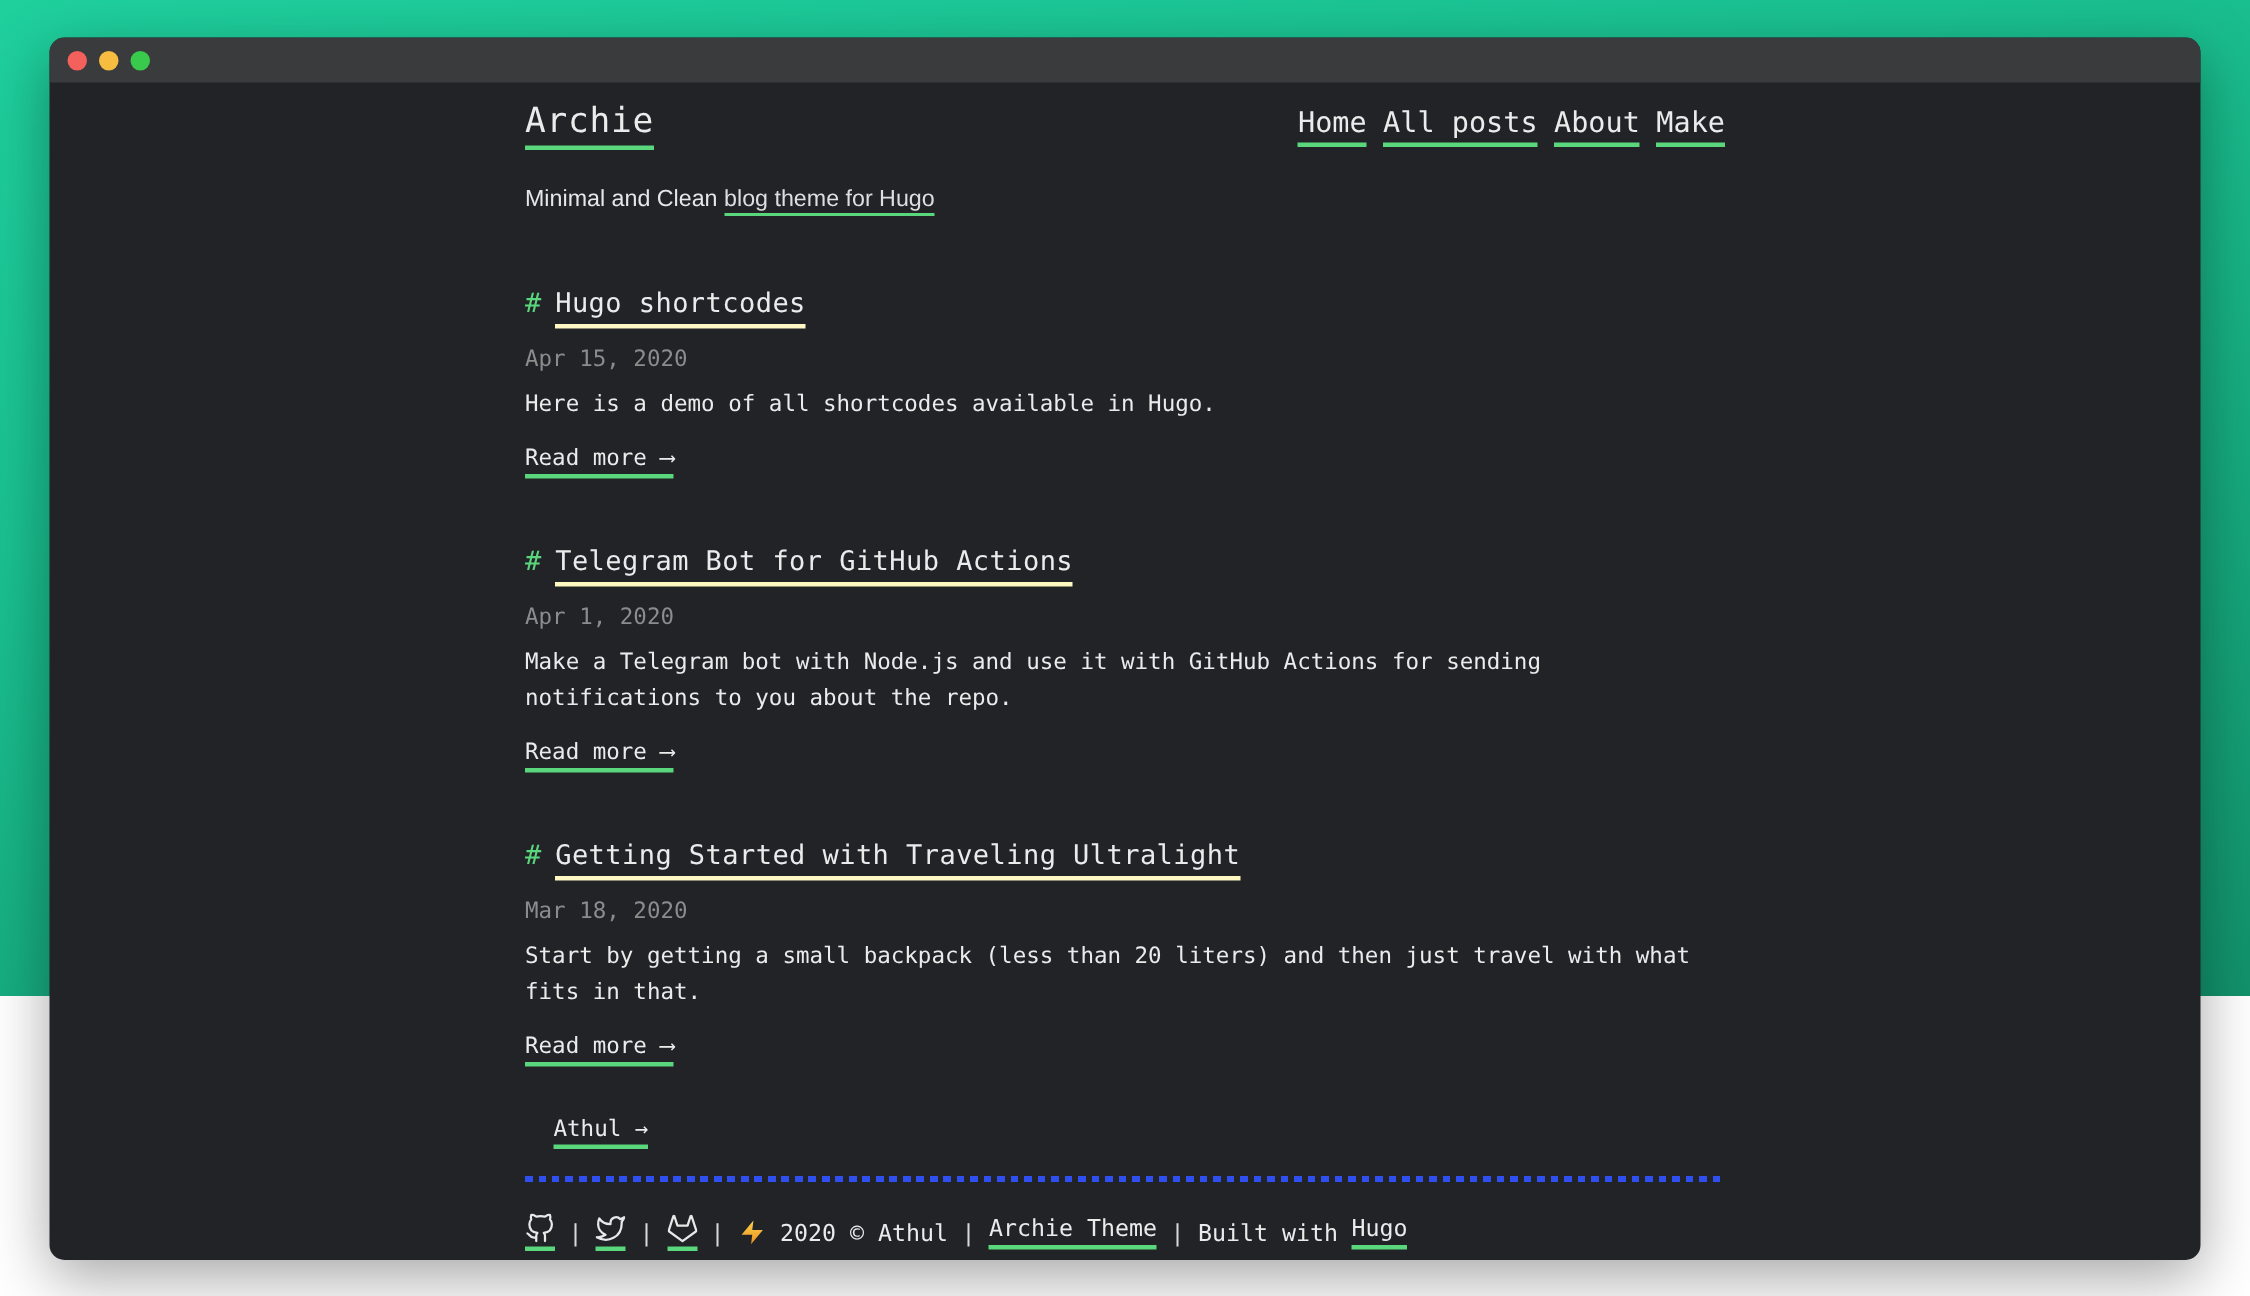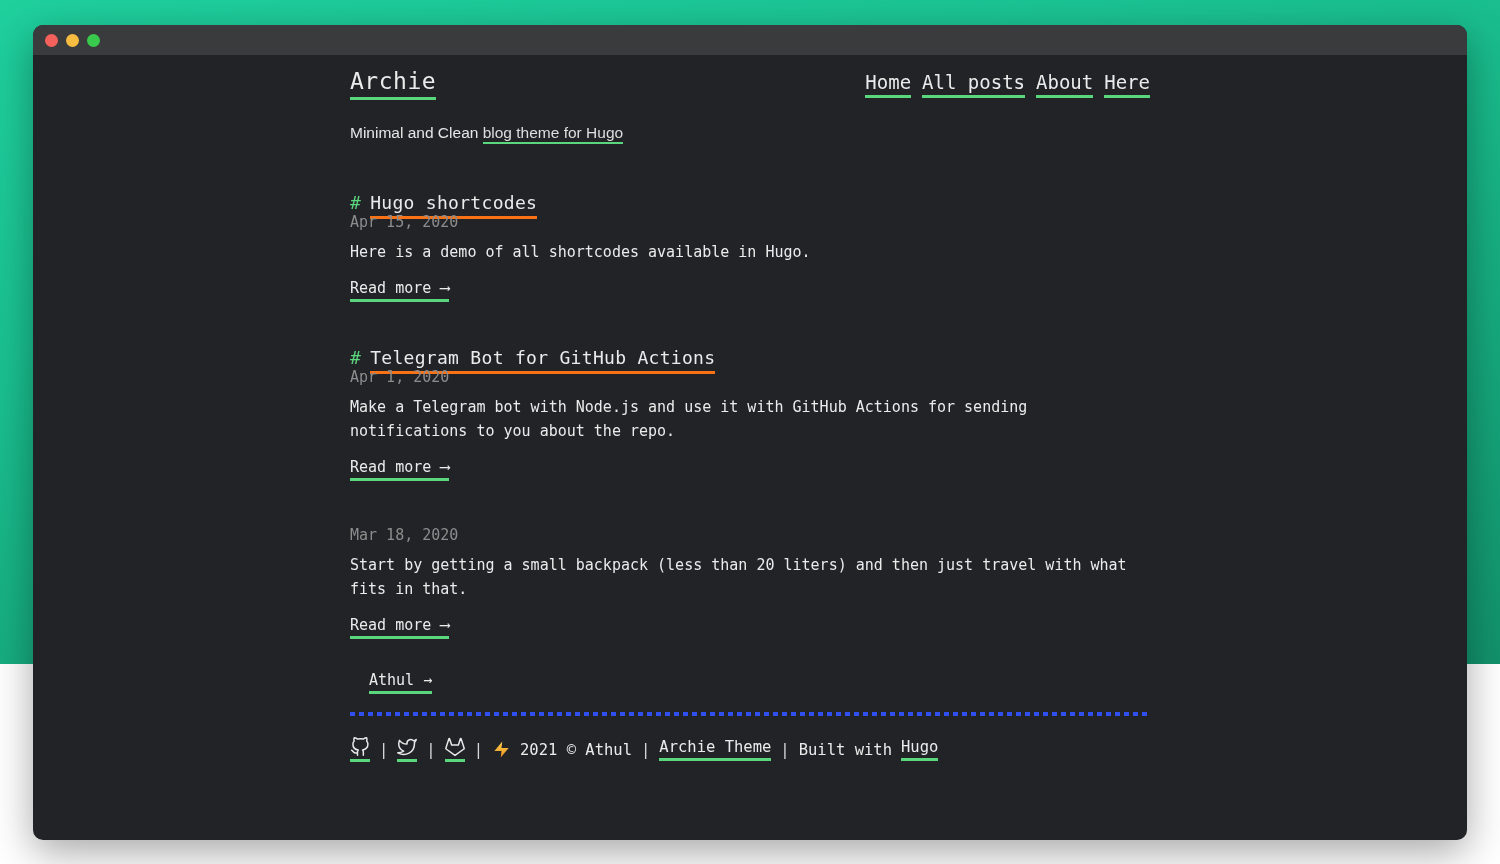--- a/index.html
+++ b/index.html
@@ -74,22 +74,23 @@
   .site-subtitle a { color: #dedede; }
 
   .post-list { margin-top: 50px; }
   .post + .post { margin-top: 45px; }
   .post-title {
     font-size: 18px;
     font-weight: 500;
     letter-spacing: 0.3px;
   }
   .post-title .hash { color: #5ad67d; margin-right: 9px; font-weight: 400; }
-  .post-title a { border-bottom: 3px solid #f97316; padding-bottom: 3px; }
+  .post-title a { border-bottom: 3px solid #fef9c3; padding-bottom: 3px; }
   .post-date {
+    margin-top: 17px;
     color: #8c8c8c;
     font-size: 15px;
   }
   .post-excerpt {
     margin-top: 9px;
     font-size: 15px;
     line-height: 24px;
   }
   .readmore {
     display: inline-block;
@@ -142,21 +143,21 @@
     </div>
 
     <div class="content">
 
       <header class="site-header">
         <h1 class="site-title"><a>Archie</a></h1>
         <nav class="main-nav">
           <a>Home</a>
           <a>All posts</a>
           <a>About</a>
-          <a>Here</a>
+          <a>Make</a>
         </nav>
       </header>
 
       <p class="site-subtitle">
         <span>Minimal and Clean</span>
         <a class="ul2">blog theme for Hugo</a>
       </p>
 
       <main class="post-list">
 
@@ -168,20 +169,21 @@
         </article>
 
         <article class="post">
           <h2 class="post-title"><span class="hash">#</span><a>Telegram Bot for GitHub Actions</a></h2>
           <div class="post-date">Apr 1, 2020</div>
           <p class="post-excerpt">Make a Telegram bot with Node.js and use it with GitHub Actions for sending notifications to you about the repo.</p>
           <a class="readmore">Read more ⟶</a>
         </article>
 
         <article class="post">
+          <h2 class="post-title"><span class="hash">#</span><a>Getting Started with Traveling Ultralight</a></h2>
           <div class="post-date">Mar 18, 2020</div>
           <p class="post-excerpt">Start by getting a small backpack (less than 20 liters) and then just travel with what fits in that.</p>
           <a class="readmore">Read more ⟶</a>
         </article>
 
       </main>
 
       <div class="pagination">
         <a>Athul →</a>
       </div>
@@ -211,21 +213,21 @@
           <svg width="19" height="19" viewBox="0 0 24 24">
             <defs>
                 <linearGradient id="boltg" x1="0" y1="0" x2="0" y2="1">
               <stop offset="0" stop-color="#fbd34d"></stop>
                   <stop offset="1" stop-color="#ee8f1e"></stop>
             </linearGradient>
               </defs>
             <path d="M13 2L3 14h9l-1 8 10-12h-9l1-8z" fill="url(#boltg)" stroke="none"></path>
           </svg>
         </span>
-        <span>2021 © Athul</span>
+        <span>2020 © Athul</span>
         <span class="sep">|</span>
         <a class="ul3">Archie Theme</a>
         <span class="sep">|</span>
         <span>Built with</span>
         <a class="ul3">Hugo</a>
       </footer>
 
     </div>
   </div>
 </div>

